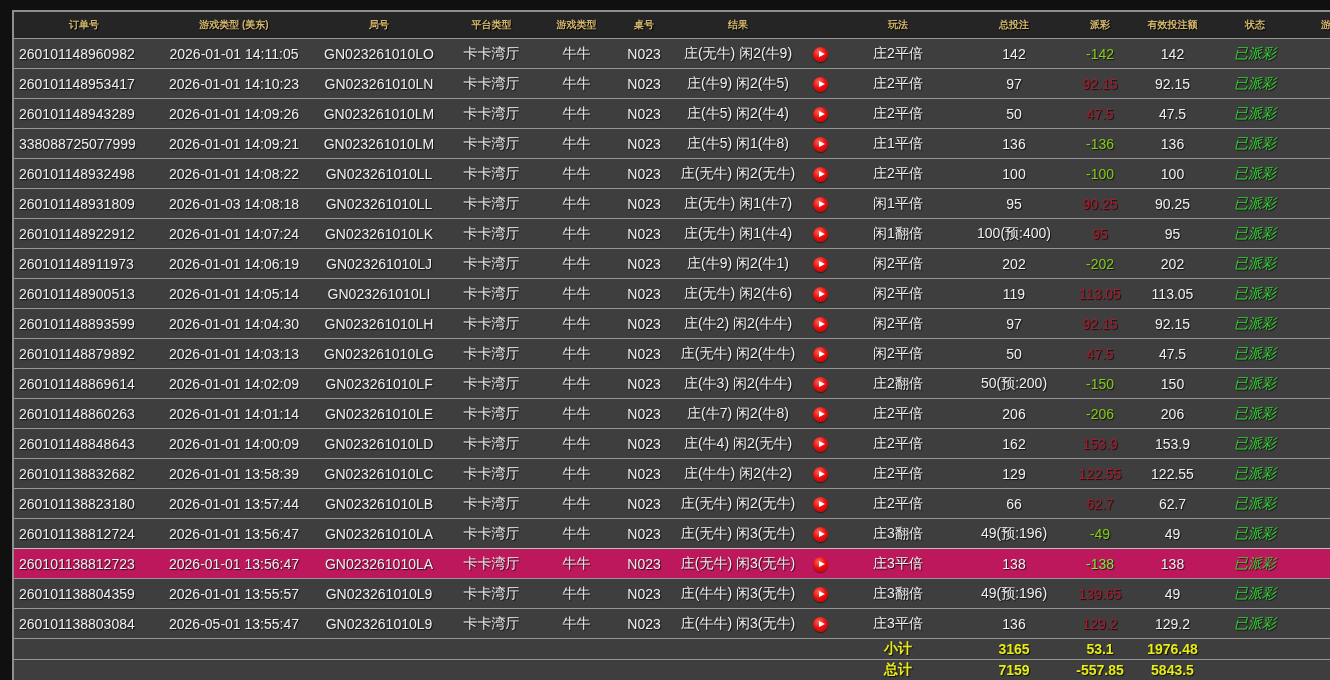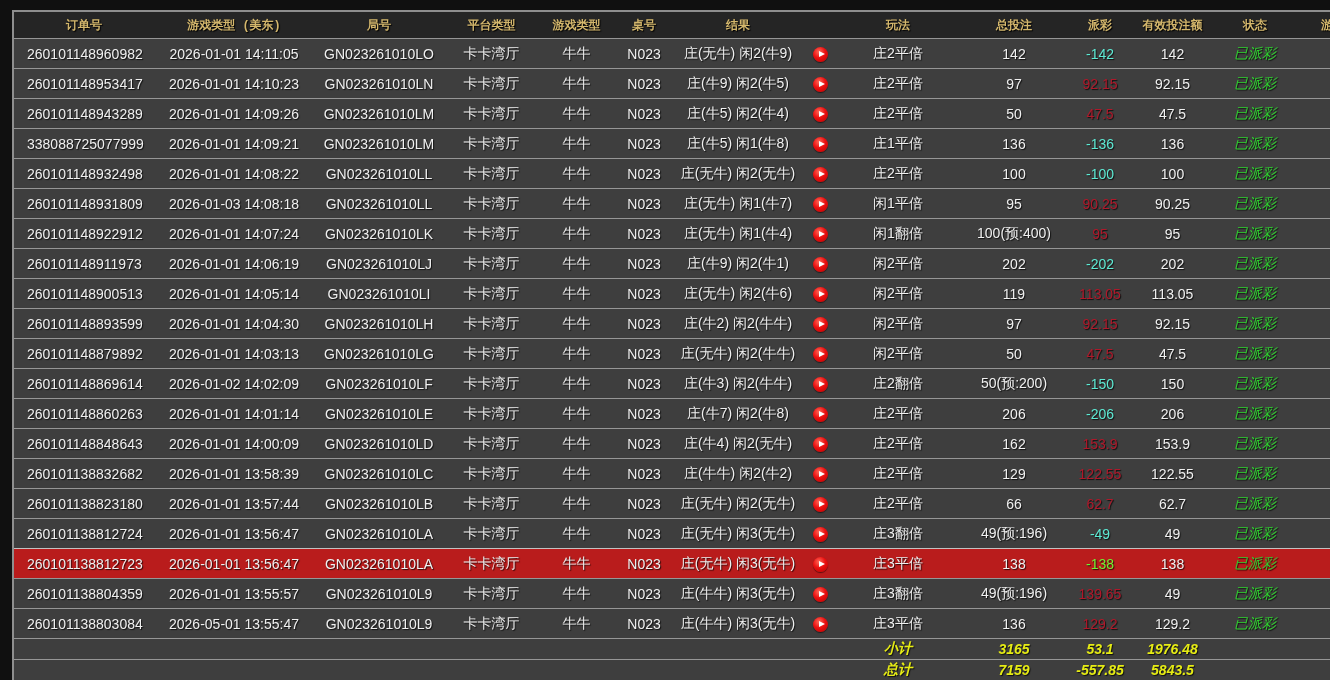--- a/index.html
+++ b/index.html
@@ -12,43 +12,42 @@
     position:absolute;left:12px;top:10px;width:1316px;height:668px;
     overflow:hidden;
     border-top:2px solid #8e8e8e;
     border-left:2px solid #8e8e8e;
   }
   table.grid{
     border-collapse:collapse;table-layout:fixed;width:1403px;
   }
   .grid th{
     height:26px;background:#252525;color:#d4b76c;
-    font-size:12px;font-weight:bold;text-align:center;
+    font-size:10px;font-weight:bold;text-align:center;
     text-shadow:1px 1px 1px #000;white-space:nowrap;overflow:hidden;
     padding:0;
-    font-family:Liberation Mono, monospace;
   }
   .grid th.extra{text-align:left;padding-left:26px;}
   .grid td{
     height:29px;background:#3e3e3e;color:#f0f0f0;
     font-size:14px;text-align:center;
     border-top:1px solid #969696;
     text-shadow:1px 1px 1px rgba(0,0,0,.75);
     white-space:nowrap;overflow:hidden;padding:0;
   }
-  .grid td.order{text-align:left;padding-left:13px;}
-  .grid td.neg{color:#5eead4;}
+  .grid td.order{text-align:left;padding-left:5px;}
+  .grid td.neg{color:#84cc16;}
   .grid td.pos{color:#b0182a;}
   .grid td.status{color:#2fd32f;font-style:italic;}
   .grid tbody tr{cursor:pointer;}
-  .grid tr.selected td{background:#b91c1c;border-top-color:#c2c2c2;}
+  .grid tr.selected td{background:#be185d;border-top-color:#c2c2c2;}
   .grid tr.selected td.neg{color:#70f235;}
   .grid tr.selected td.status{color:#2fd32f;}
   .grid tr.summary td{
-    height:20px;color:#e6ec14;font-weight:bold;cursor:default;font-style:italic;
+    height:20px;color:#e6ec14;font-weight:bold;cursor:default;
   }
   .play-btn{
     display:inline-block;width:15px;height:15px;border-radius:50%;
     background:radial-gradient(circle at 40% 32%, #ff6a5a 0%, #ea1010 45%, #b80000 100%);
     position:relative;vertical-align:middle;
     box-shadow:0 1px 1px rgba(0,0,0,.5);cursor:pointer;
   }
   .play-btn i{
     position:absolute;left:6px;top:4px;width:0;height:0;
     border-left:6px solid #fff;
@@ -267,21 +266,21 @@
           <td><span class="play-btn"><i></i></span></td>
           <td>闲2平倍</td>
           <td>50</td>
           <td class="pos">47.5</td>
           <td>47.5</td>
           <td class="status">已派彩</td>
           <td></td>
         </tr>
         <tr>
           <td class="order">260101148869614</td>
-          <td>2026-01-02 14:02:09</td>
+          <td>2026-01-01 14:02:09</td>
           <td>GN023261010LF</td>
           <td>卡卡湾厅</td>
           <td>牛牛</td>
           <td>N023</td>
           <td>庄(牛3) 闲2(牛牛)</td>
           <td><span class="play-btn"><i></i></span></td>
           <td>庄2翻倍</td>
           <td>50(预:200)</td>
           <td class="neg">-150</td>
           <td>150</td>

